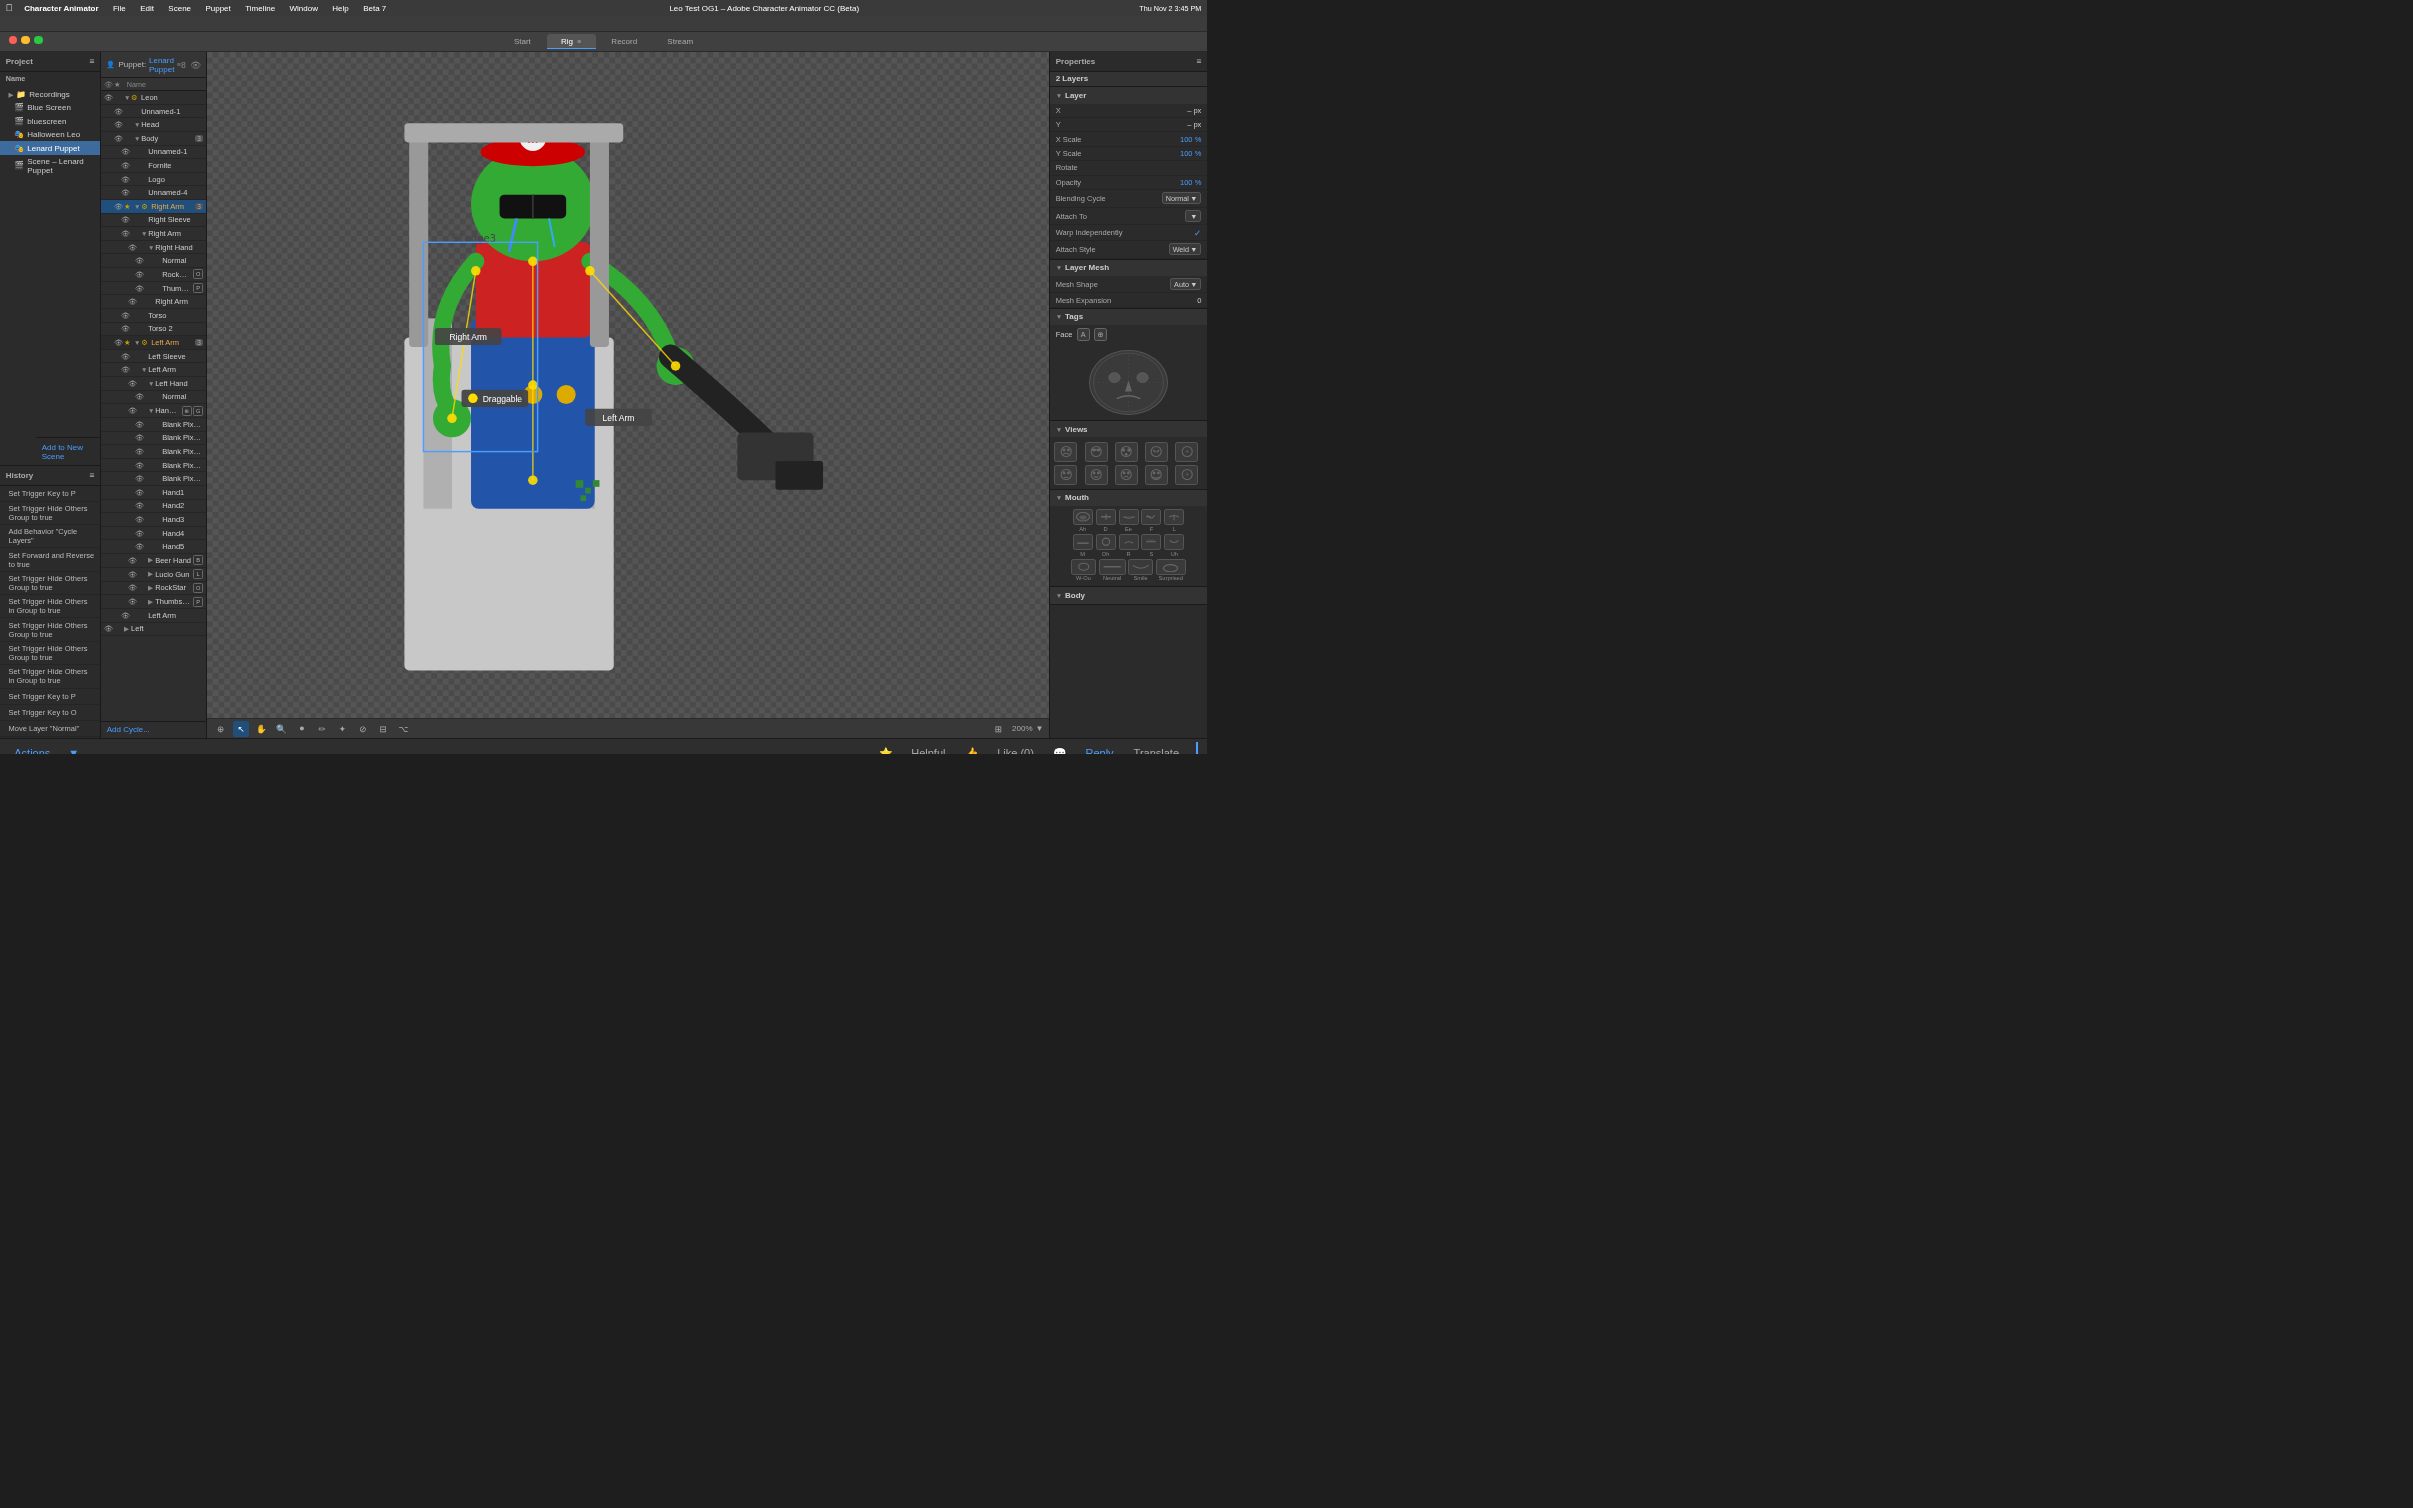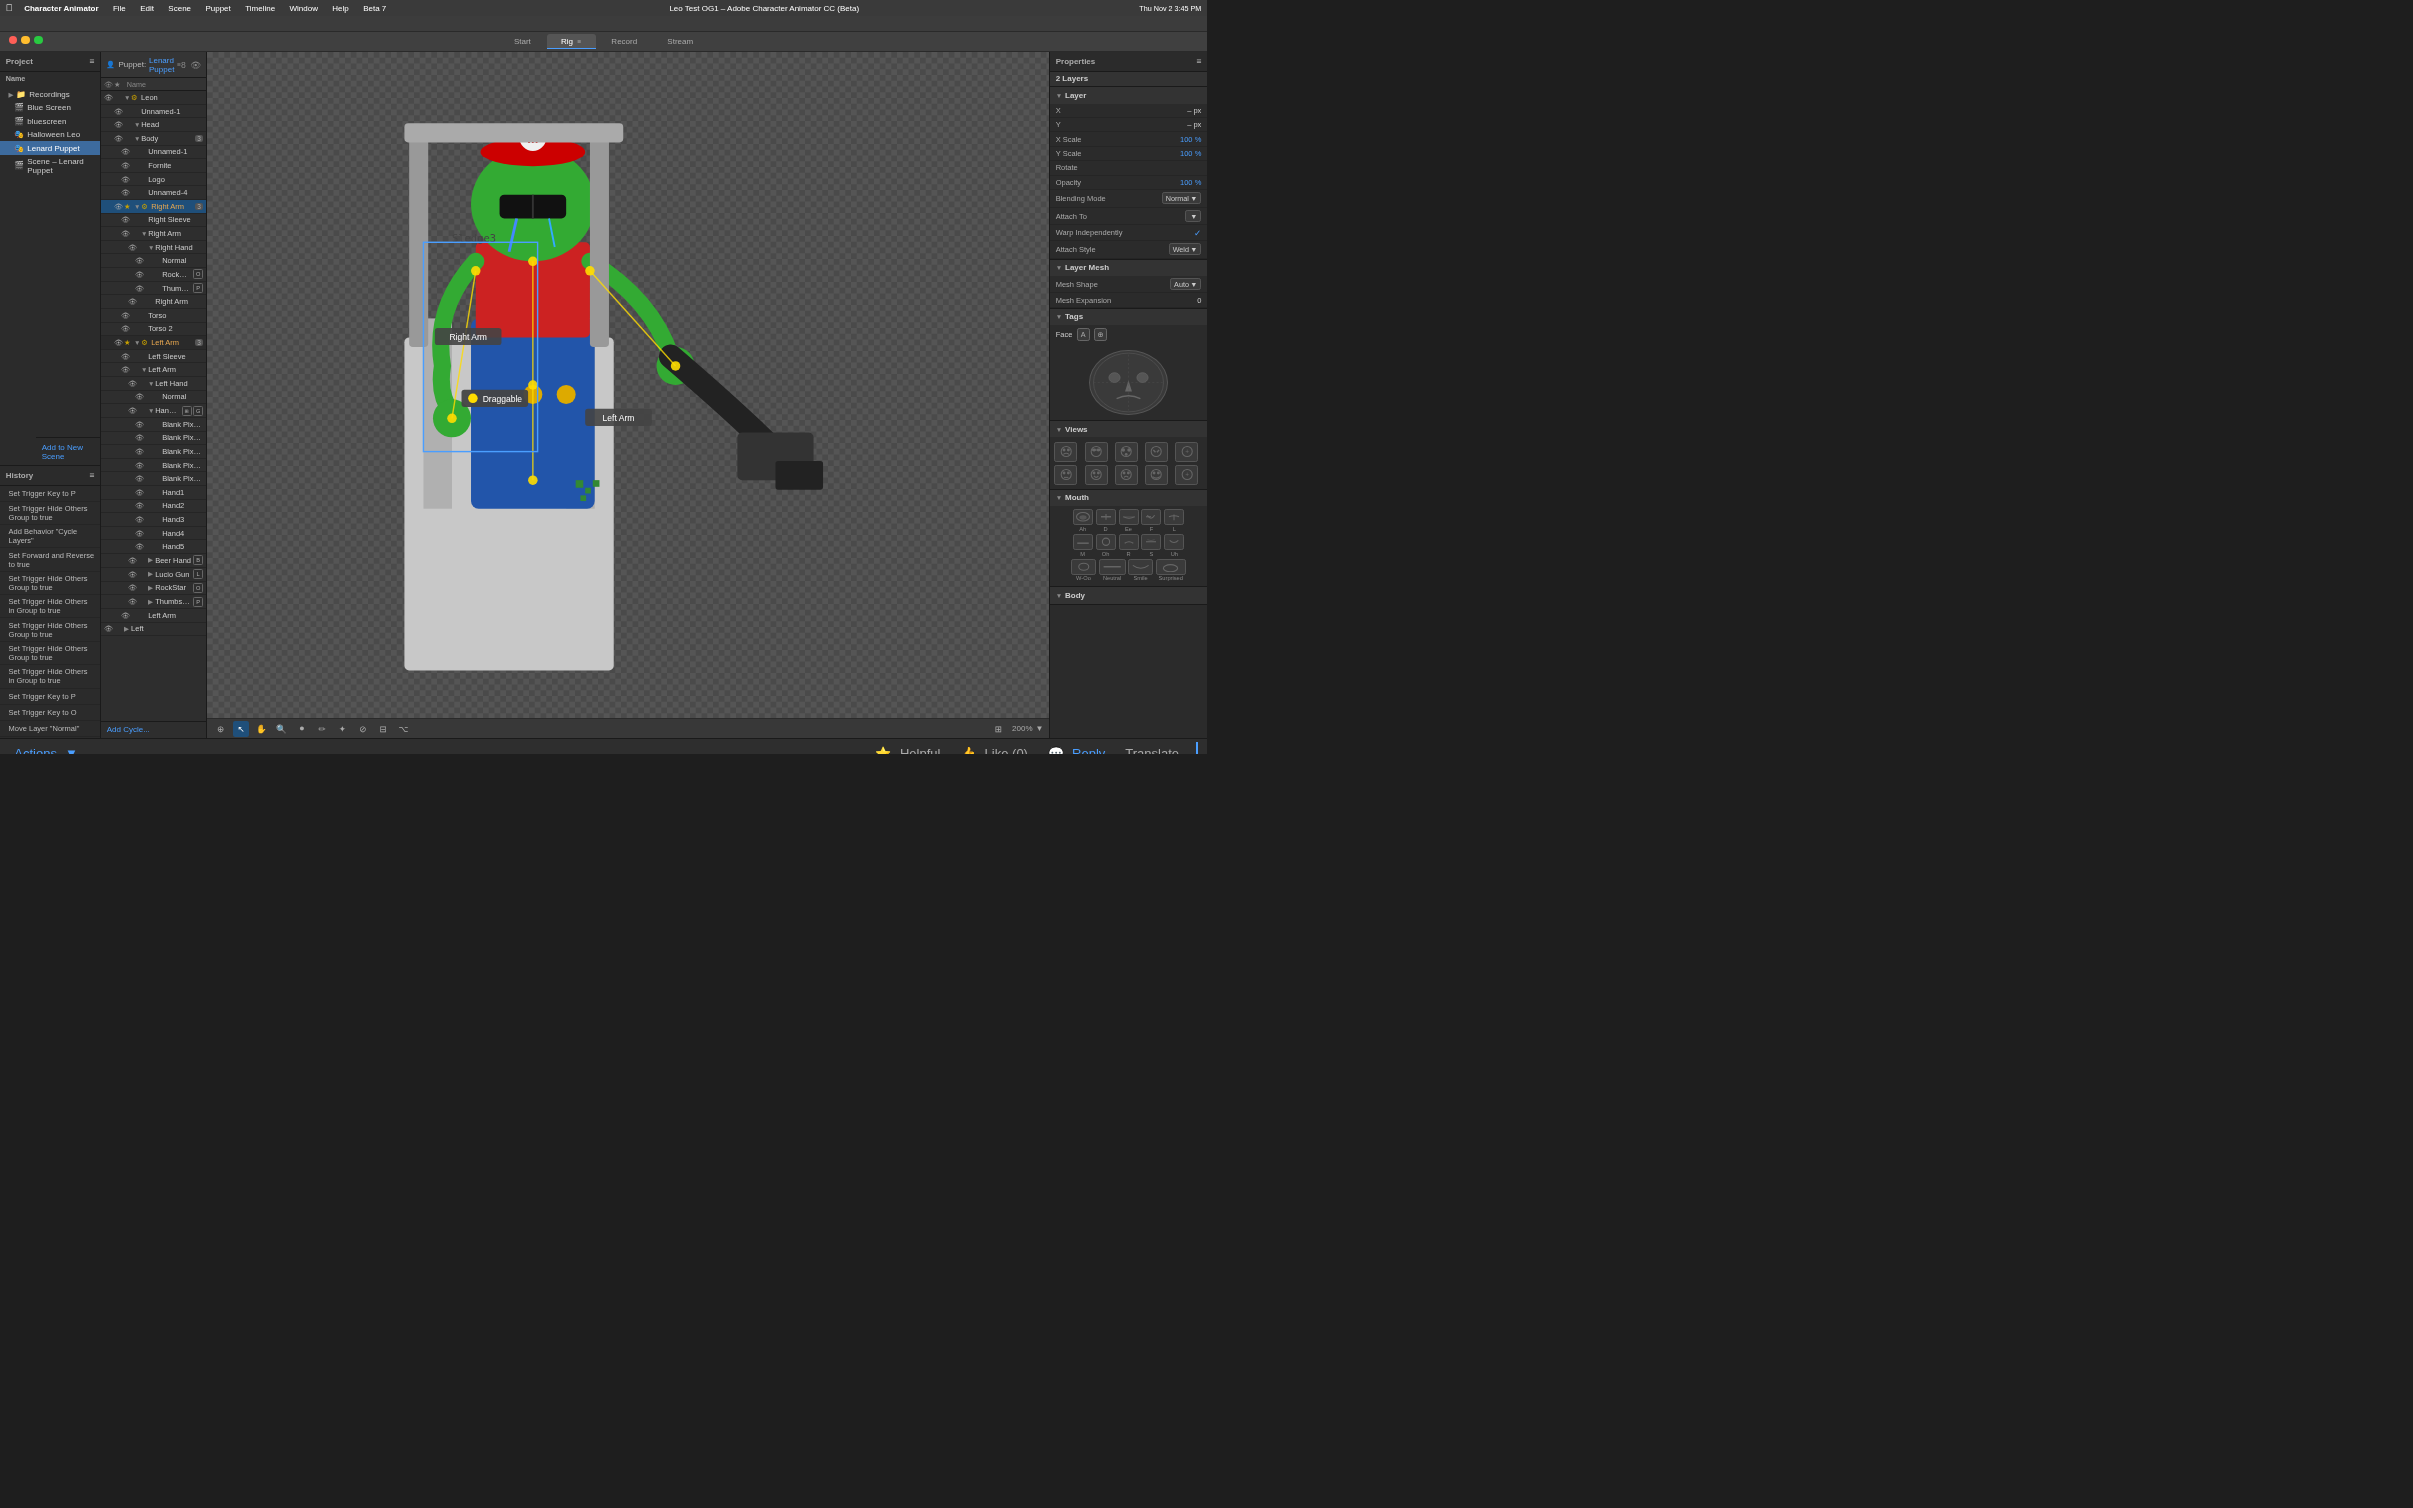--- a/index.html
+++ b/index.html
@@ -392,23 +392,23 @@
       border-top: 0.7px solid #1a1a1a;
       display: flex;
       align-items: center;
       padding: 0 8.6px;
       gap: 11.5px;
       justify-content: space-between;
     }
     .action-btn {
       display: flex;
       align-items: center;
-      gap: 8px;
+      gap: 18px;
       cursor: pointer;
-      font-size: 13px;
+      font-size: 11px;
       color: #aaa;
       padding: 2.9px 5.7px;
       border-radius: 2.9px;
     }
     .action-btn-primary { color: #4a9eff; }
     .action-bar-right { display: flex; align-items: center; gap: 8.6px; }
 
     
     ::-webkit-scrollbar { width: 4.3px; height: 4.3px; }
     ::-webkit-scrollbar-track { background: #252525; }
@@ -1030,21 +1030,21 @@
       </div>
       <div class="prop-row">
         <span class="prop-label">Rotate</span>
         <span class="prop-value prop-value-neutral" style="cursor:pointer;"></span>
       </div>
       <div class="prop-row">
         <span class="prop-label">Opacity</span>
         <span class="prop-value" style="cursor:pointer;">100 %</span>
       </div>
       <div class="prop-row">
-        <span class="prop-label">Blending Mode</span>
+        <span class="prop-label">Blending Cycle</span>
         <div class="prop-dropdown">
           <span>Normal</span>
           <span>▼</span>
         </div>
       </div>
       <div class="prop-row">
         <span class="prop-label">Attach To</span>
         <div class="prop-dropdown">
           <span></span>
           <span>▼</span>

